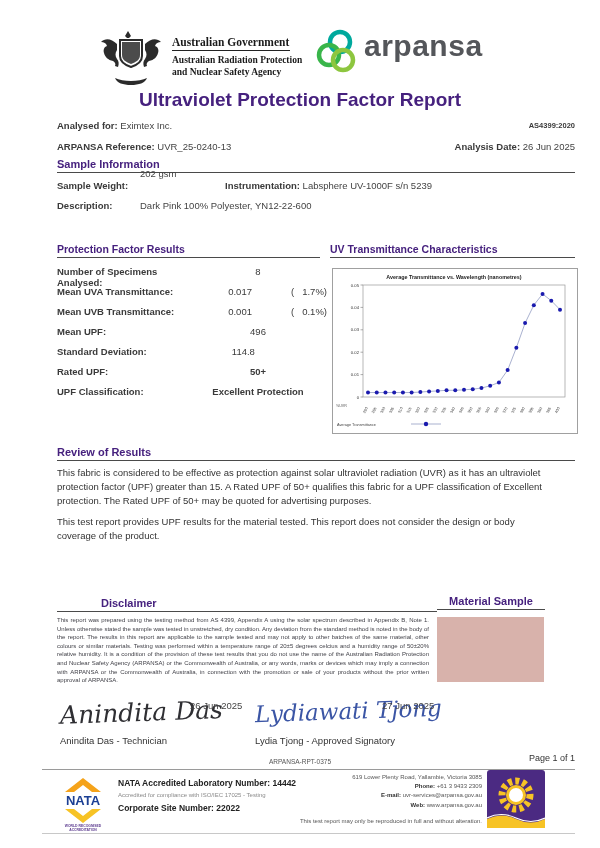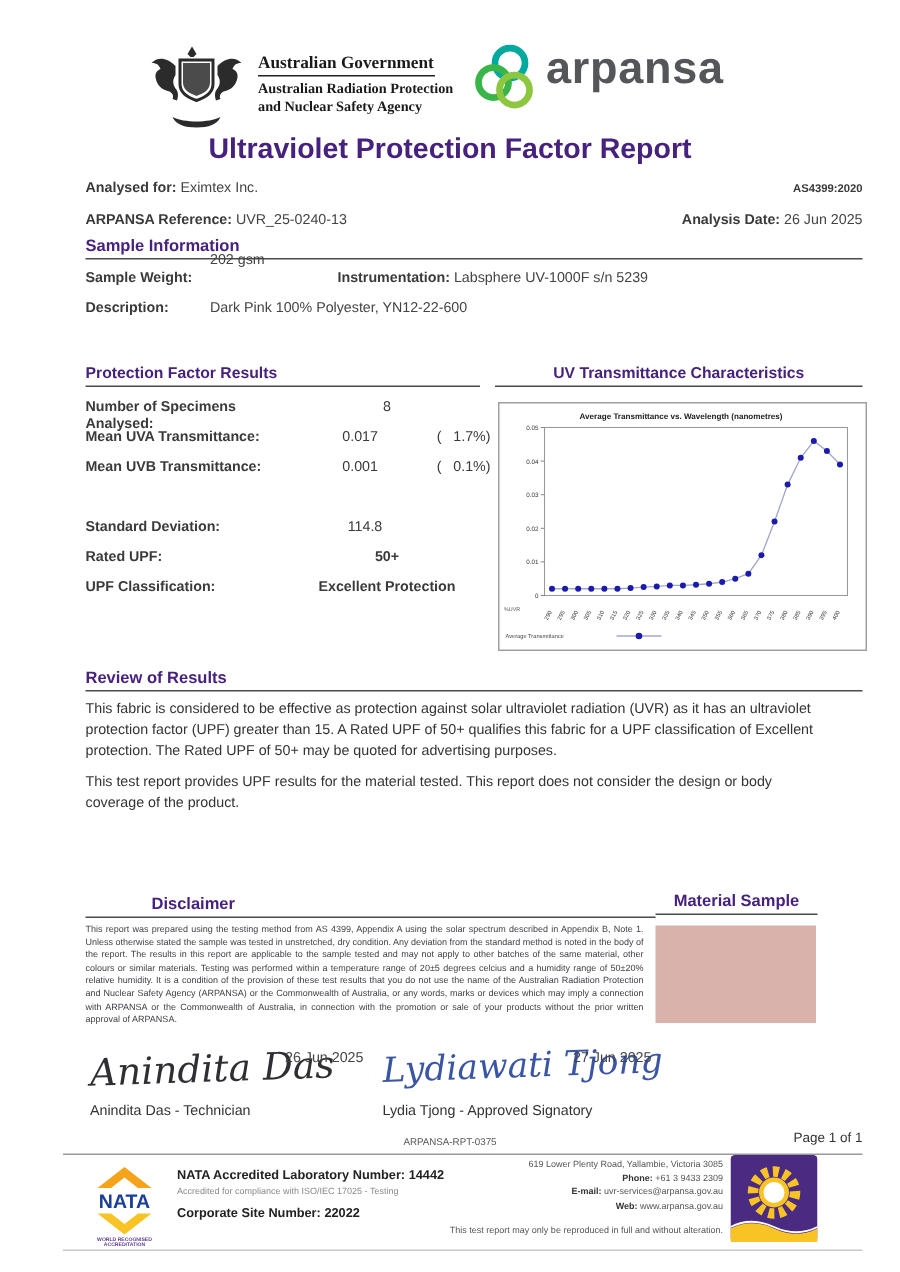--- a/index.html
+++ b/index.html
@@ -121,37 +121,42 @@
   <div class="res-row" style="top:286px;" data-name="result-row">
     <span class="rl" data-name="result-label">Mean UVA Transmittance:</span>
     <span class="rv" data-name="result-value">0.017</span>
     <span class="rp" data-name="result-pct">(   1.7%)</span>
   </div>
   <div class="res-row" style="top:306px;" data-name="result-row">
     <span class="rl" data-name="result-label">Mean UVB Transmittance:</span>
     <span class="rv" data-name="result-value">0.001</span>
     <span class="rp" data-name="result-pct">(   0.1%)</span>
   </div>
+  <div class="res-row" style="top:326px;" data-name="result-row">
+    <span class="rl" data-name="result-label">Mean UPF:</span>
+    <span class="rv" data-name="result-value">496</span>
+    <span class="rp" data-name="result-pct"></span>
+  </div>
   <div class="res-row" style="top:346px;gap:44px;" data-name="result-row">
     <span class="rl" data-name="result-label">Standard Deviation:</span>
     <span class="rv" data-name="result-value">114.8</span>
     <span class="rp" data-name="result-pct"></span>
   </div>
   <div class="res-row bold" style="top:366px;" data-name="result-row-rated-upf">
     <span class="rl" data-name="result-label">Rated UPF:</span>
     <span class="rv" data-name="result-value">50+</span>
     <span class="rp" data-name="result-pct"></span>
   </div>
   <div class="res-row bold" style="top:386px;" data-name="result-row-upf-classification">
     <span class="rl" data-name="result-label">UPF Classification:</span>
     <span class="rv" data-name="result-value">Excellent Protection</span>
     <span class="rp" data-name="result-pct"></span>
   </div>
 
-  <div class="abs h-sub" style="left:330px;top:243px;width:245px;text-align:center;" data-name="chart-section-heading">UV Transmittance Characteristics</div>
+  <div class="abs h-sub" style="left:330px;top:243px;width:245px;" data-name="chart-section-heading">UV Transmittance Characteristics</div>
   <div class="rule" style="left:330px;top:257px;width:245px;" data-name="chart-rule"></div>
 
   <div class="chart-box" id="chart-box" data-name="uv-transmittance-chart"><svg width="242" height="162" viewBox="0 0 242 162" xmlns="http://www.w3.org/2000/svg">
         <text x="121" y="10" text-anchor="middle" font-size="5.4" font-weight="bold" fill="#222" font-family="Liberation Sans, sans-serif">Average Transmittance vs. Wavelength (nanometres)</text>
         <rect x="30" y="16" width="202" height="112" fill="#ffffff" stroke="#999" stroke-width="0.7"></rect>
         <line x1="27.5" y1="128" x2="30" y2="128" stroke="#777" stroke-width="0.6"></line>
         <text x="26" y="129.6" text-anchor="end" font-size="4.2" fill="#333" font-family="Liberation Sans, sans-serif">0</text>
         <line x1="27.5" y1="105.6" x2="30" y2="105.6" stroke="#777" stroke-width="0.6"></line>
         <text x="26" y="107.19999999999999" text-anchor="end" font-size="4.2" fill="#333" font-family="Liberation Sans, sans-serif">0.01</text>
         <line x1="27.5" y1="83.2" x2="30" y2="83.2" stroke="#777" stroke-width="0.6"></line>

